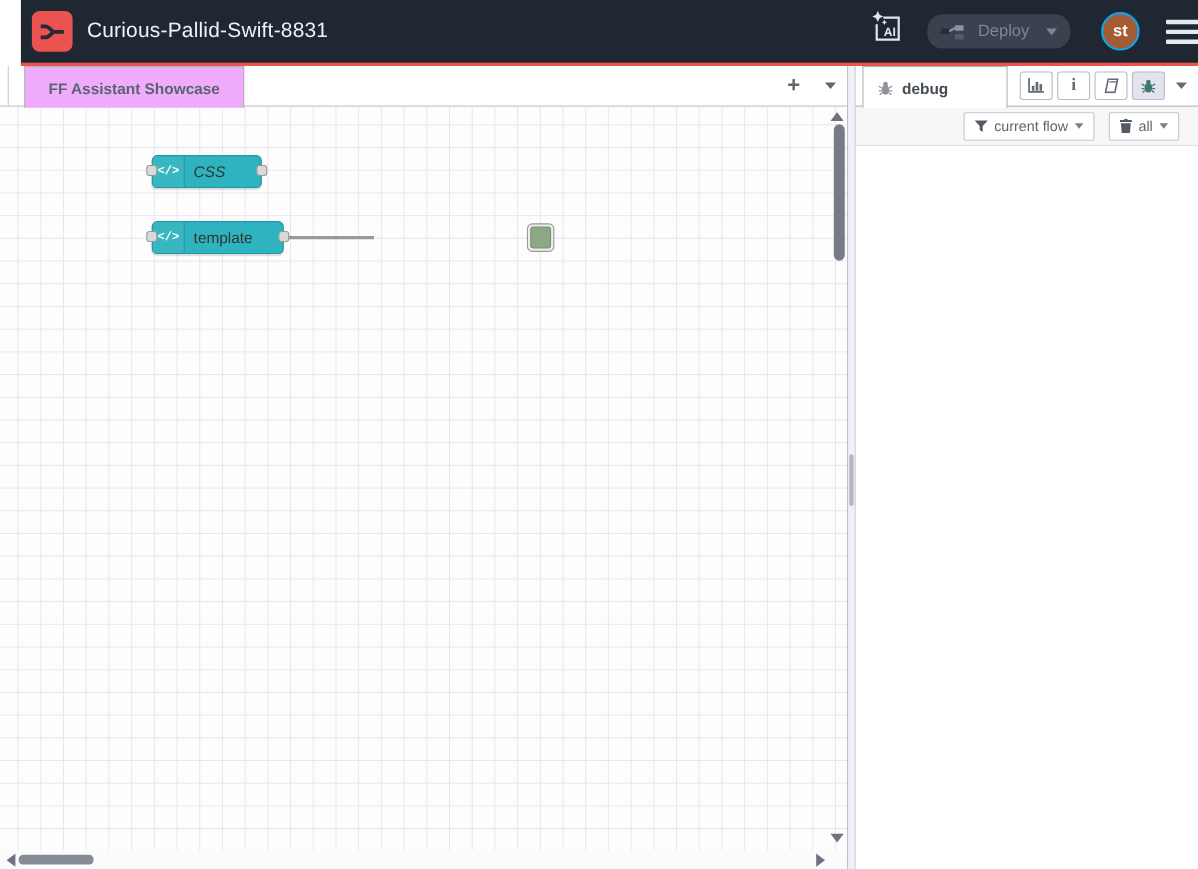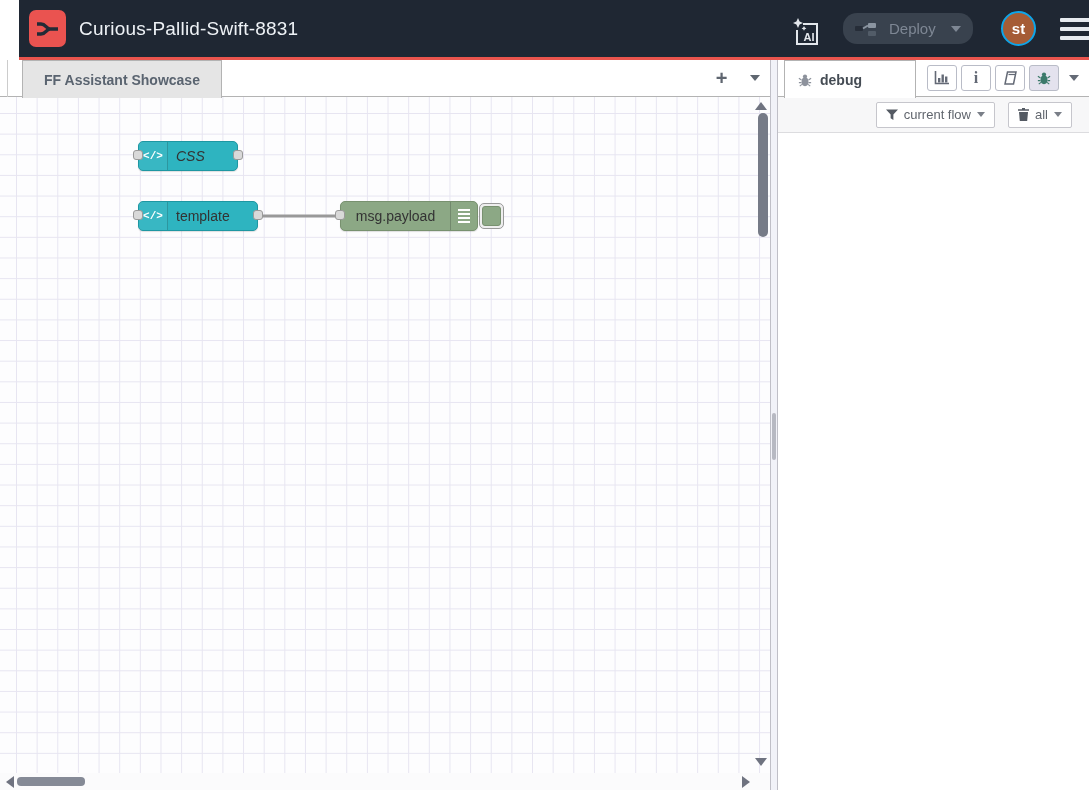--- a/index.html
+++ b/index.html
@@ -8,21 +8,21 @@
   .app { position:relative; width:1089px; height:790px; }
 
   
   .header { position:absolute; top:0; left:0; width:1089px; height:60px;
             background:#1f2733; border-bottom:3px solid #e9544d;
             display:flex; align-items:center;margin-left:19px; }
   .logo { width:37px; height:37px; margin-left:10px; border-radius:7px;
           background:#ea5350; display:flex; align-items:center; justify-content:center; }
   .app-title { margin-left:13px; font-size:19px; color:#eef2f6; letter-spacing:.2px; }
   .header-right { margin-left:auto; display:flex; align-items:center; }
-  .ai-btn { width:42px; height:42px; display:flex; align-items:flex-end;
+  .ai-btn { width:42px; height:42px; display:flex; align-items:flex-start;
             justify-content:center; margin-right:16px; cursor:pointer; }
   .deploy-btn { width:130px; height:31px; background:#39424e; border-radius:14px;
                 display:flex; align-items:center; padding:0 12px; margin-right:28px;
                 color:#7e8794; font-size:15px; cursor:pointer; }
   .deploy-label { margin-left:12px; }
   .chev { width:0; height:0; border-left:5px solid transparent;
           border-right:5px solid transparent; border-top:6px solid #7e8794; }
   .deploy-btn .chev { margin-left:auto; }
   .avatar { width:35px; height:35px; border-radius:50%; background:#a55c35;
             border:2px solid #0ea5e9; color:#fff; font-weight:bold; font-size:15px;
@@ -30,21 +30,21 @@
             margin-right:24px; cursor:pointer; }
   .hamburger { width:31px; margin-right:17px; cursor:pointer; }
   .hamburger .bar { height:4px; background:#e6eaef; border-radius:1px; margin:5px 0; }
 
   
   .tabbar { position:absolute; top:60px; left:0; width:770px; height:37px;
             background:#fff; border-bottom:1px solid #b3b3b3; }
   .palette-edge { position:absolute; left:7px; top:0; height:37px;
                   border-left:1px solid #ccc; }
   .flow-tab { position:absolute; left:22px; top:0; width:200px; height:38px;
-              background:#e5e5e5; border:1px solid #b3b3b3; border-bottom:none;
+              background:#f0abfc; border:1px solid #b3b3b3; border-bottom:none;
               display:flex; align-items:center; justify-content:center;
               font-weight:bold; font-size:14px; color:#5a6470; z-index:2; cursor:pointer; }
   .tab-plus { position:absolute; left:705px; top:0; width:33px; height:36px;
               display:flex; align-items:center; justify-content:center;
               font-size:20px; font-weight:bold; color:#5f6670; cursor:pointer; }
   .tab-menu { position:absolute; left:740px; top:0; width:30px; height:36px;
               display:flex; align-items:center; justify-content:center; cursor:pointer; }
   .tab-menu .chev { border-top-color:#5f6670; }
 
   
@@ -201,27 +201,20 @@
       <span class="port port-out"></span>
     </div>
 
     <div class="node node-teal" style="left:138px; top:104px; width:120px;">
       <span class="port port-in"></span>
       <span class="node-icon">&lt;/&gt;</span>
       <span class="node-label">template</span>
       <span class="port port-out"></span>
     </div>
 
-    <div class="node node-green" style="left:340px; top:104px; width:138px;">
-      <span class="port port-in"></span>
-      <span class="node-label" style="text-align:center;">msg.payload</span>
-      <span class="console-region">
-        <span class="console-lines"></span>
-      </span>
-    </div>
     <div class="debug-toggle">
       <div class="debug-toggle-inner"></div>
     </div>
 
     <div class="tri tri-up"></div>
     <div class="vthumb"></div>
     <div class="tri tri-down"></div>
   </div>
 
   <div class="hscroll">

